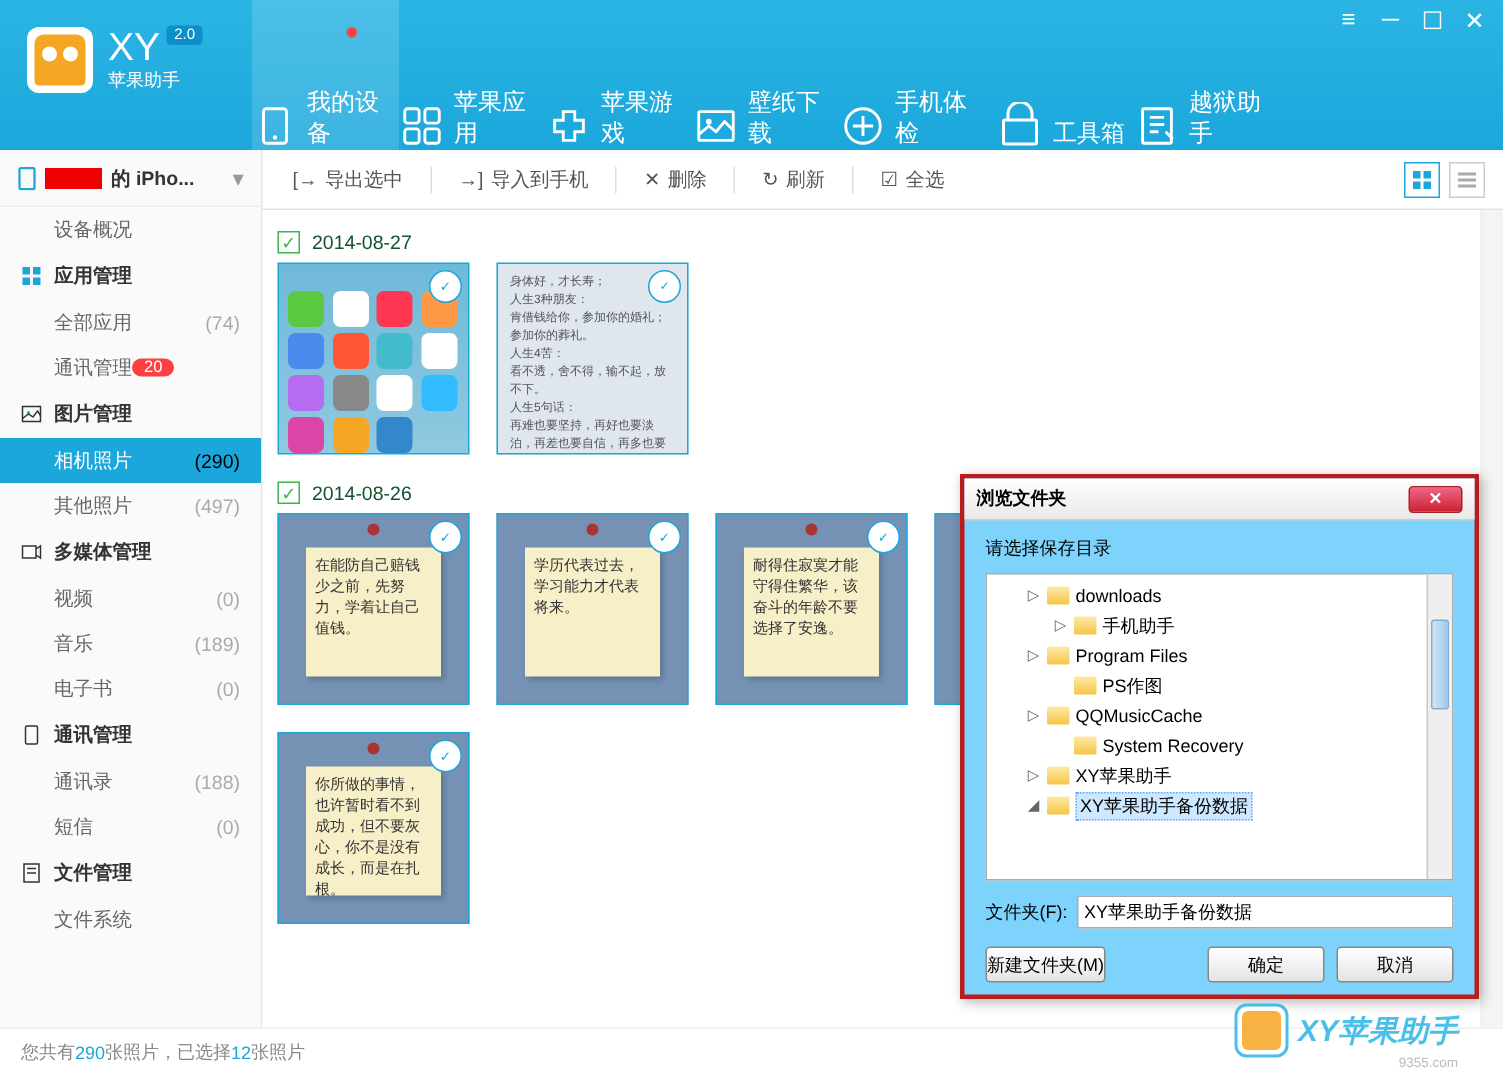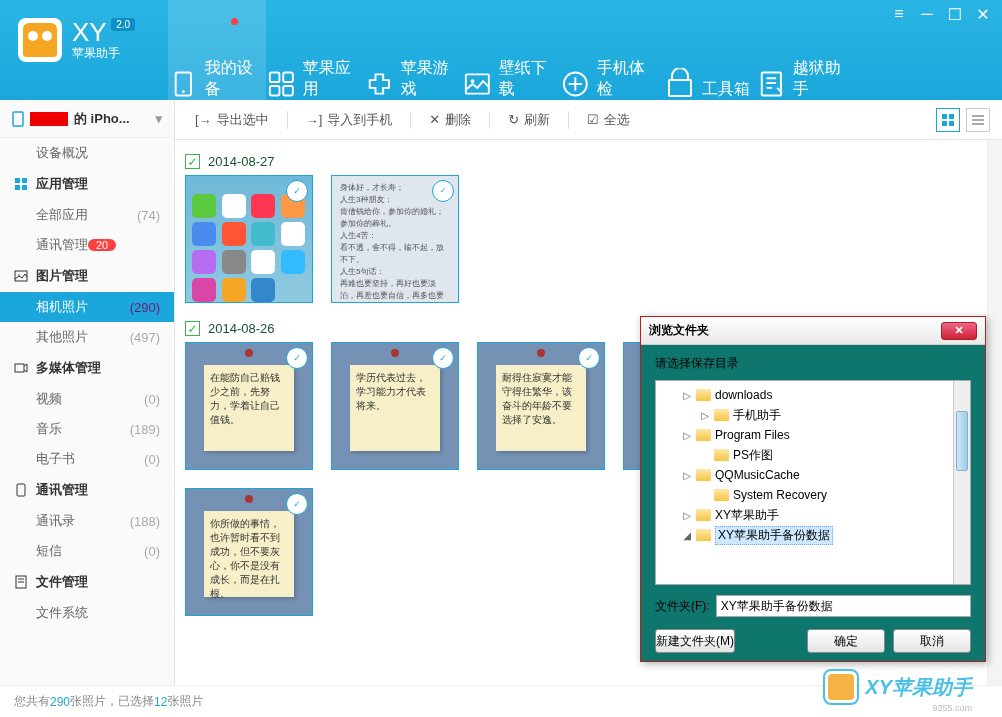--- a/index.html
+++ b/index.html
@@ -28,21 +28,21 @@
 
 .sidebar { position: absolute; top: 100px; left: 0; width: 175px; height: 585px; background: #fafafa; border-right: 1px solid #e5e5e5; font-size: 13px; }
 .device-row { height: 38px; display: flex; align-items: center; padding: 0 12px; border-bottom: 1px solid #eee; color: #333; font-weight: bold; gap:6px; }
 .device-row .red { background:#e00; width:38px; height:14px; display:inline-block; }
 .device-row .chev { margin-left: auto; color:#999; }
 .sb-item { height: 30px; display: flex; align-items: center; padding: 0 14px 0 36px; color: #666; cursor: pointer; }
 .sb-item .cnt { margin-left: auto; color: #aaa; }
 .sb-section { height: 32px; display: flex; align-items: center; padding: 0 14px; color: #333; font-weight: bold; gap:8px; }
 .sb-section svg { width:14px; height:14px; }
 .sb-item.active { background: #1ba7db; color: #fff; }
-.sb-item.active .cnt { color: #701a75; }
+.sb-item.active .cnt { color: #000000; }
 .badge-red { background:#ff4040; color:#fff; border-radius:9px; padding:0 8px; font-size:11px; }
 
 
 .toolbar { position: absolute; top: 100px; left: 175px; right: 0; height: 40px; border-bottom: 1px solid #e5e5e5; display: flex; align-items: center; padding: 0 12px; font-size: 13px; color: #555; gap: 4px; }
 .tb-btn { display: flex; align-items: center; gap: 5px; padding: 4px 8px; cursor: pointer; }
 .tb-sep { width: 1px; height: 18px; background: #ddd; margin: 0 6px; }
 .tb-right { margin-left: auto; display:flex; gap:6px; }
 .view-btn { width:24px; height:24px; border:1px solid #ccc; display:flex; align-items:center; justify-content:center; cursor:pointer; }
 .view-btn.active { border-color:#1ba7db; color:#1ba7db; }
 
@@ -61,21 +61,21 @@
 .ios-bg { background:linear-gradient(#6fb9d8,#8fc9e0); display:grid; grid-template-columns:repeat(4,1fr); gap:4px; padding:18px 6px 6px; }
 .ios-ic{ width:24px; height:24px; border-radius:5px; }
 
 .text-thumb { background:#dfe6ee; padding:6px 8px; font-size:8px; color:#555; line-height:1.5; }
 
 
 .statusbar { position:absolute; bottom:0; left:0; right:0; height:32px; border-top:1px solid #eee; display:flex; align-items:center; padding:0 14px; font-size:12px; color:#888; }
 .statusbar .hl { color:#1ba7db; }
 
 
-.dialog { position:absolute; top:316px; left:640px; width:346px; background:#0f766e; border:1px solid #b91c1c; box-shadow:2px 2px 8px rgba(0,0,0,0.3); font-size:12px; }
+.dialog { position:absolute; top:316px; left:640px; width:346px; background:#7dd3fc; border:3px solid #b91c1c; box-shadow:2px 2px 8px rgba(0,0,0,0.3); font-size:12px; }
 .dlg-title { background:linear-gradient(#fff,#e9e9e9); border-bottom:1px solid #ccc; height:28px; display:flex; align-items:center; padding:0 8px; font-weight:bold; }
 .dlg-close { margin-left:auto; width:36px; height:18px; background:linear-gradient(#e68,#c23); border:1px solid #a22; border-radius:3px; display:flex; align-items:center; justify-content:center; color:#fff; cursor:pointer; font-size:11px; }
 .dlg-body { padding:10px 14px 8px; }
 .tree { border:1px solid #aaa; height:205px; overflow:auto; padding:4px 2px; margin-top:8px; background:#fff; position:relative; }
 .tree-row { display:flex; align-items:center; height:20px; gap:4px; white-space:nowrap; cursor:pointer; }
 .tri { width:10px; font-size:10px; color:#666; text-align:center; }
 .folder-ic { width:15px; height:12px; background:linear-gradient(#ffe9a8,#f6c545); border-radius:1px; }
 .tree-row.sel span.lbl { background:#cde8ff; border:1px dotted #6af; padding:0 2px; }
 .tree-scroll { position:absolute; right:0; top:0; width:17px; height:100%; background:#efefef; border-left:1px solid #ccc; }
 .tree-scroll .tk { position:absolute; left:2px; right:2px; top:30px; height:60px; background:linear-gradient(to right,#cfe6f7,#9fcce8); border:1px solid #8ac; border-radius:2px; }

